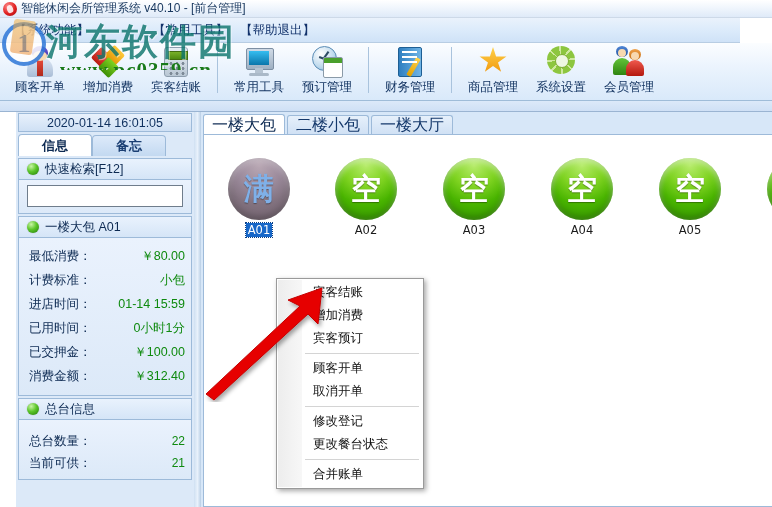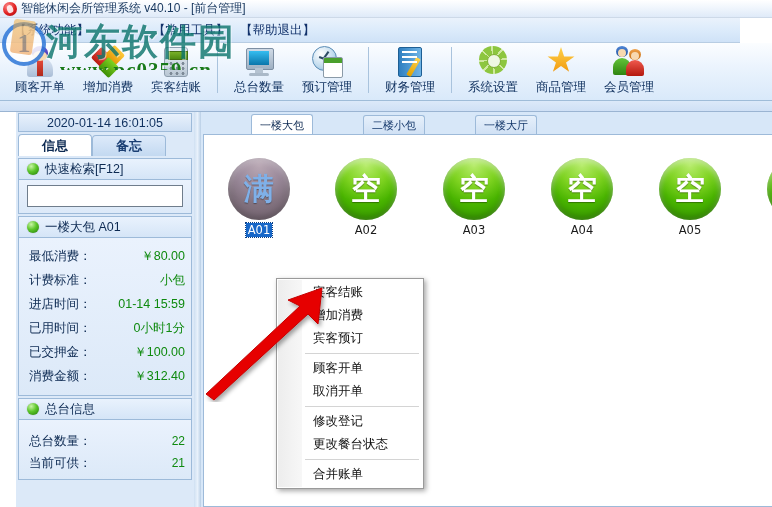--- a/index.html
+++ b/index.html
@@ -232,25 +232,24 @@
   
   #rightpanel{
     position:absolute; left:185px; top:0; width:587px; height:395px;
     background:#d7e7f8;
   }
   #tabstrip{
     position:absolute;left:2px;top:2px; height:21px; display:flex; align-items:flex-end; gap:2px;
   }
   .rtab{
     height:20px;padding:0 8px;display:flex;align-items:center;
-    font-size:11px;color:#14386b;
+    font-size:16px;color:#14386b;
     border:1px solid #9dbad9;border-bottom:none;border-radius:3px 3px 0 0;
     background:linear-gradient(to bottom,#e6f0fb,#cfe0f4);
     cursor:default;
-    margin-left:48px;
   }
   .rtab.active{ background:#ffffff; height:21px; color:#0d2a52;}
   #tablearea{
     position:absolute;left:2px;top:22px;width:585px;height:373px;
     background:#ffffff;border:1px solid #9dbad9;border-right:none;
     overflow:hidden;
   }
   .table-item{
     position:absolute; width:74px; text-align:center;
   }
@@ -352,21 +351,21 @@
     <div class="tlabel">宾客结账</div>
   </div>
 
   <div class="tsep"></div>
 
   <div class="tbtn">
     <div class="ticon ic-monitor">
         <i></i>
         <u></u>
       </div>
-    <div class="tlabel">总台数量</div>
+    <div class="tlabel">常用工具</div>
   </div>
 
   <div class="tbtn">
     <div class="ticon ic-clock">
         <i></i>
         <u></u>
       </div>
     <div class="tlabel">预订管理</div>
   </div>
 
@@ -377,30 +376,30 @@
     <div class="ticon ic-book">
         <i></i>
       </div>
     <div class="tlabel">财务管理</div>
   </div>
 
   <div class="tsep"></div>
 
   <div class="tbtn">
     <div class="ticon">
+        <span class="ic-star"></span>
+      </div>
+    <div class="tlabel">商品管理</div>
+  </div>
+
+  <div class="tbtn">
+    <div class="ticon">
         <span class="ic-gear"></span>
       </div>
     <div class="tlabel">系统设置</div>
-  </div>
-
-  <div class="tbtn">
-    <div class="ticon">
-        <span class="ic-star"></span>
-      </div>
-    <div class="tlabel">商品管理</div>
   </div>
 
   <div class="tbtn">
     <div class="ticon ic-people">
       <b class="h1"></b>
         <b class="f1"></b>
         <b class="b1"></b>
         <b class="h2"></b>
         <b class="f2"></b>
         <b class="b2"></b>

